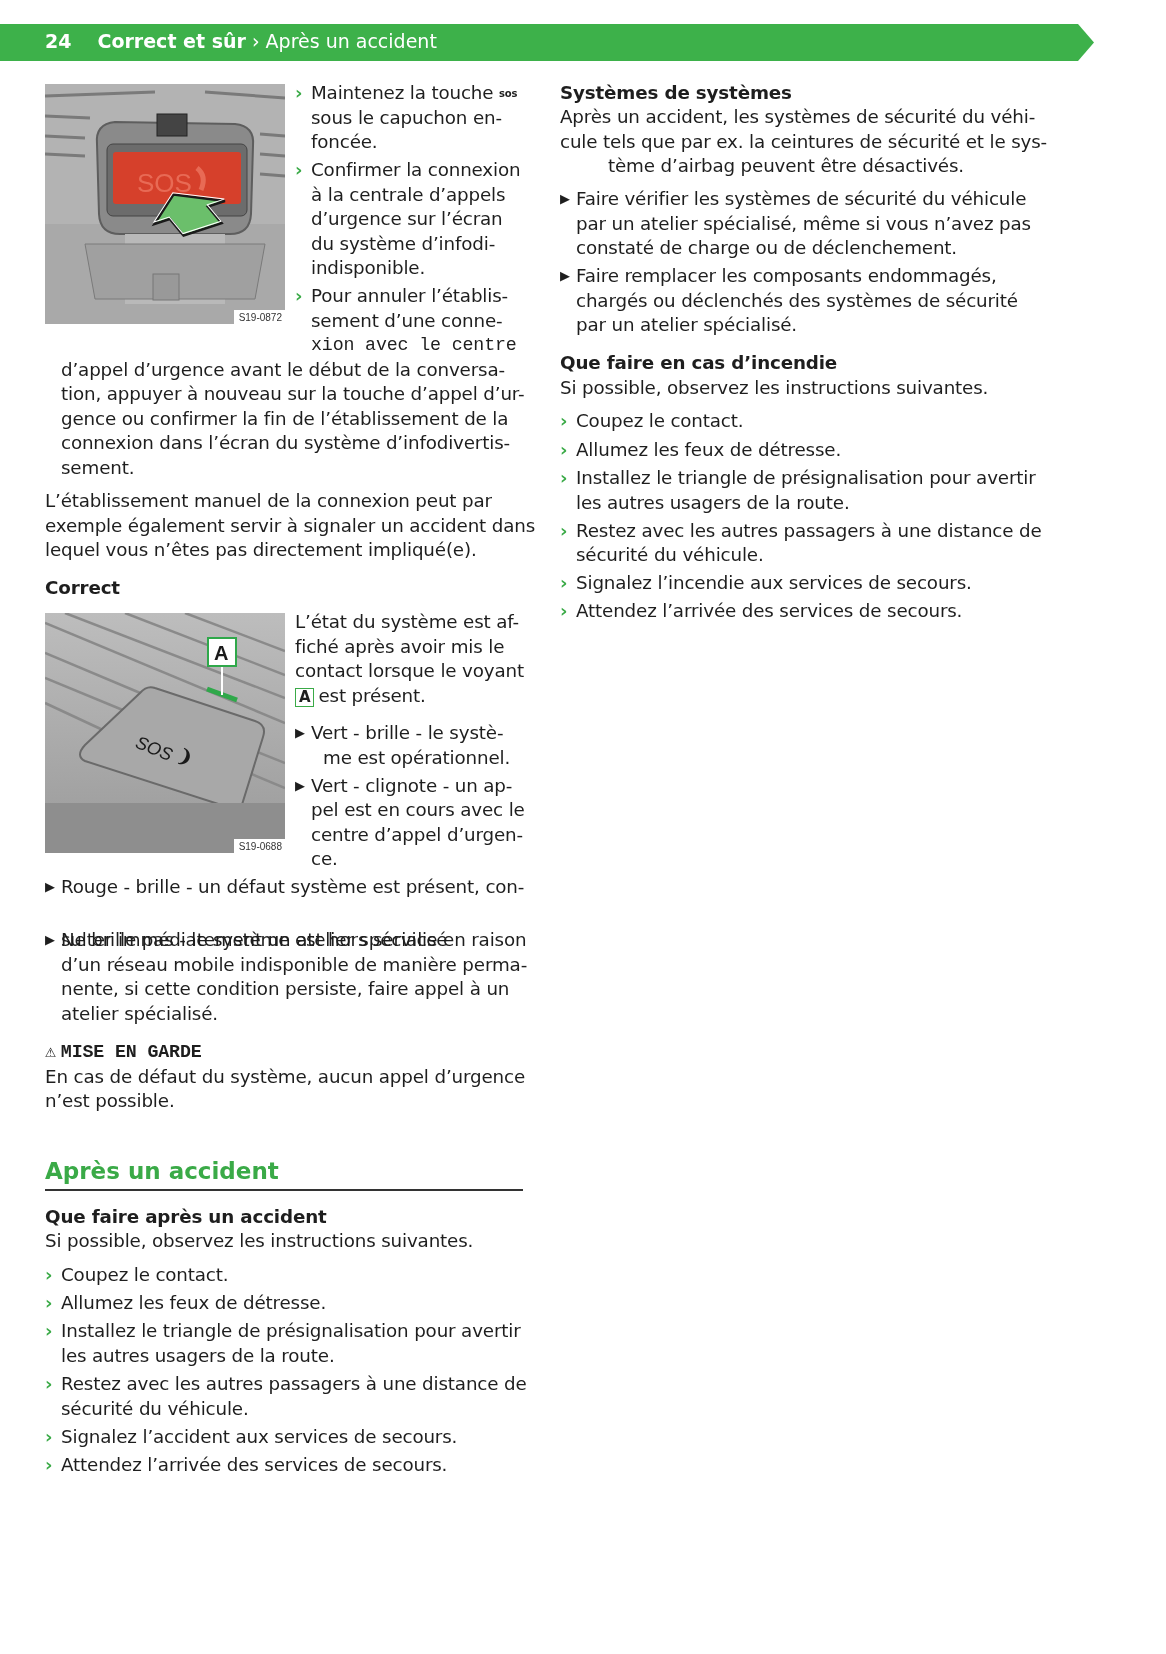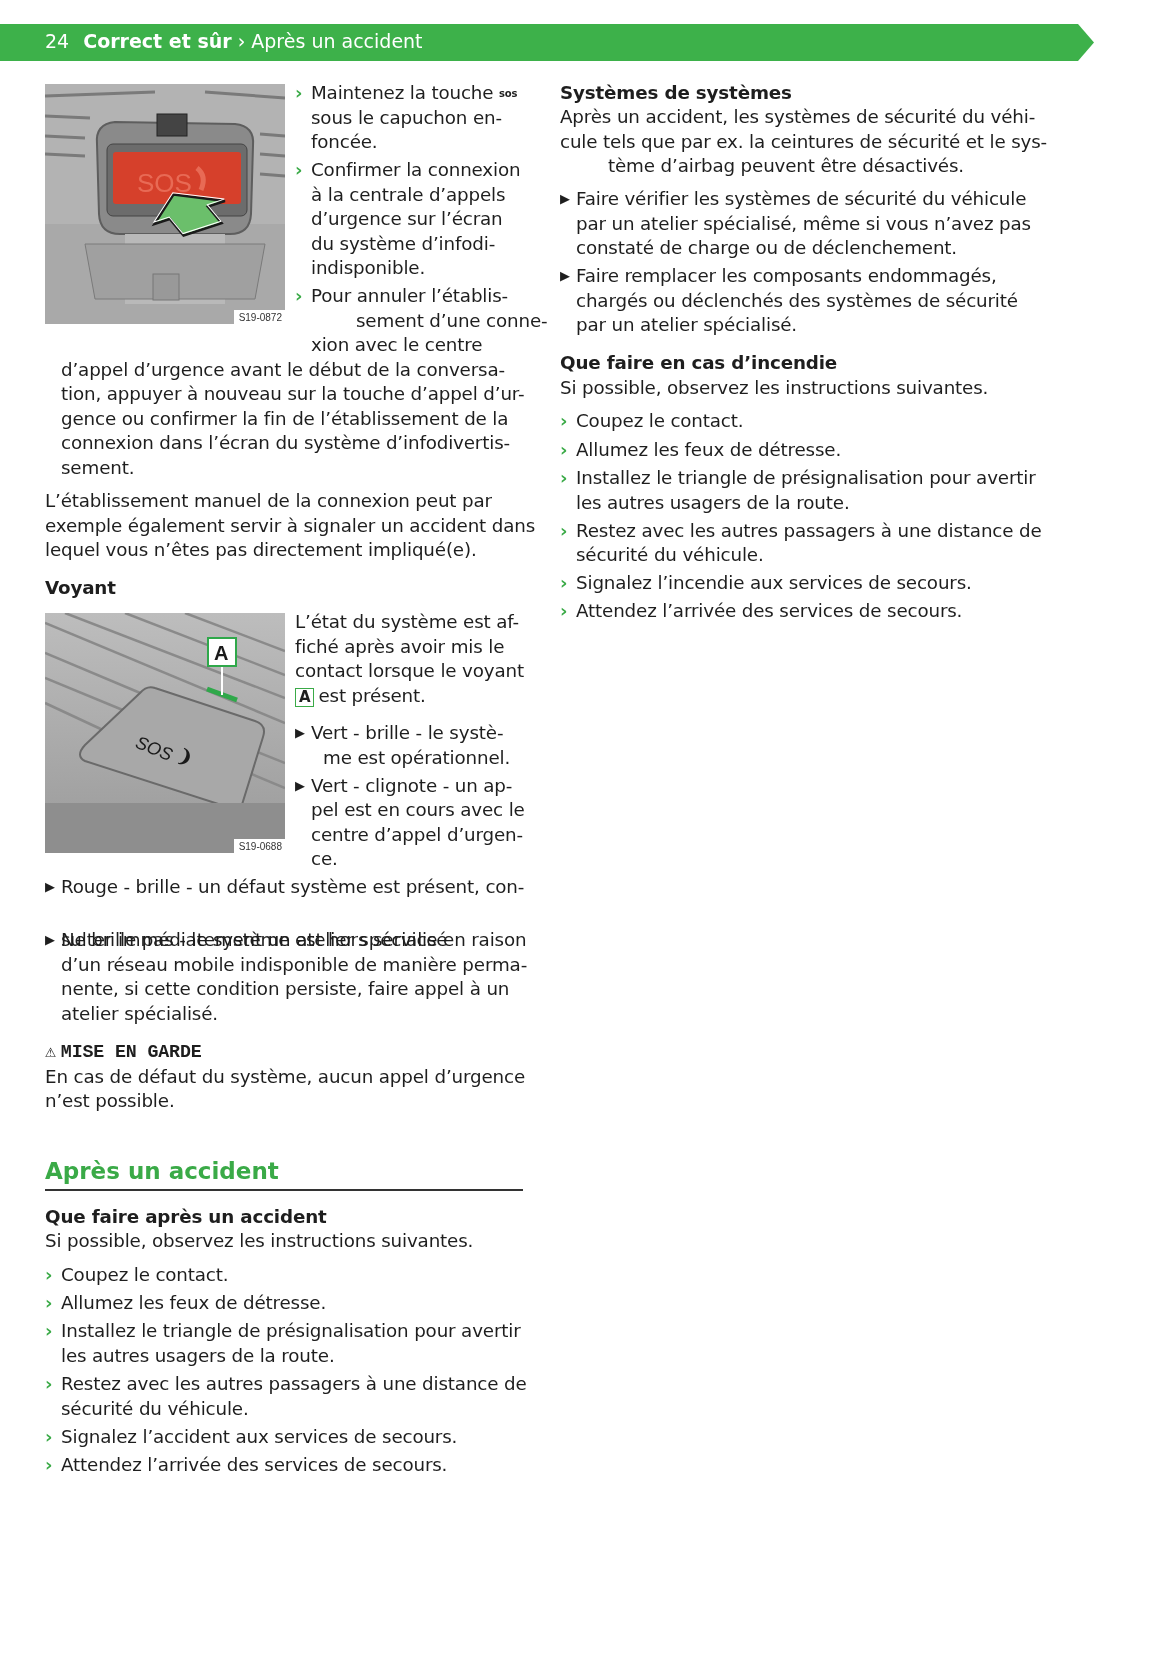--- a/index.html
+++ b/index.html
@@ -1,21 +1,21 @@
 <!DOCTYPE html>
 <html><head>
 <meta charset="utf-8">
 <style>
   html, body { margin:0; padding:0; background:#fff; }
   body { width:1166px; height:1654px; position:relative; overflow:hidden;
          font-family:"DejaVu Sans", "Liberation Sans", sans-serif; color:#1e1e1e; }
   .hdr { position:absolute; left:0; top:24px; width:1096px; height:37px; }
   .hdr svg { position:absolute; left:0; top:0; }
   .hdr-text { position:absolute; left:45px; top:6px; font-size:19px; color:#fff; white-space:nowrap; }
-  .hdr-text .pg { font-weight:normal; margin-right:8px; }
+  .hdr-text .pg { font-weight:bold; margin-right:20px; }
   .hdr-text .chap { font-weight:bold; }
   .t { position:absolute; font-size:18.3px; line-height:24.6px; white-space:nowrap; letter-spacing:-0.15px; }
   .b { font-weight:bold; }
   .gb { color:#3aaa47; font-weight:bold; display:inline-block; width:16px; }
   .tri { display:inline-block; width:16px; font-size:13px; position:relative; top:-2px; }
   .fig { position:absolute; overflow:hidden; background:#9a9a9a; }
   .figlabel { position:absolute; right:0; bottom:0; background:#fff; font-size:10px; color:#333;
               padding:2px 3px 1px 5px; font-family:"Liberation Sans", sans-serif; }
   .h2 { position:absolute; left:45px; top:1158px; font-size:23px; font-weight:bold; color:#3aaa47; }
   .rule { position:absolute; left:45px; top:1189px; width:478px; height:2px; background:#333; }
@@ -77,33 +77,33 @@
   <span class="gb">›</span><span>Confirmer la connexion</span>
 </div>
 <div class="t" style="left:311px;top:183px;">à la centrale d’appels</div>
 <div class="t" style="left:311px;top:207px;">d’urgence sur l’écran</div>
 <div class="t" style="left:311px;top:232px;">du système d’infodi-</div>
 <div class="t" style="left:311px;top:256px;">indisponible.</div>
 
 <div class="t" style="left:295px;top:284px;">
   <span class="gb">›</span><span>Pour annuler l’établis-</span>
 </div>
-<div class="t" style="left:311px;top:309px;margin-left:45px;">sement d’une conne-</div>
-<div class="t" style="left:311px;top:333px;">xion avec le centre</div>
+<div class="t" style="left:311px;top:309px;">sement d’une conne-</div>
+<div class="t" style="left:311px;top:333px;font-family:Liberation Mono, monospace;">xion avec le centre</div>
 <div class="t" style="left:61px;top:358px;">d’appel d’urgence avant le début de la conversa-</div>
 <div class="t" style="left:61px;top:382px;">tion, appuyer à nouveau sur la touche d’appel d’ur-</div>
 <div class="t" style="left:61px;top:407px;">gence ou confirmer la fin de l’établissement de la</div>
 <div class="t" style="left:61px;top:431px;">connexion dans l’écran du système d’infodivertis-</div>
 <div class="t" style="left:61px;top:456px;">sement.</div>
 
 <div class="t" style="left:45px;top:489px;">L’établissement manuel de la connexion peut par</div>
 <div class="t" style="left:45px;top:514px;">exemple également servir à signaler un accident dans</div>
 <div class="t" style="left:45px;top:538px;">lequel vous n’êtes pas directement impliqué(e).</div>
 
-<div class="t b" style="left:45px;top:576px;">Voyant</div>
+<div class="t b" style="left:45px;top:576px;">Correct</div>
 
 <div class="fig" style="left:45px;top:613px;width:240px;height:240px;">
   <svg width="240" height="240">
     <defs>
       <linearGradient id="g2" x1="0" y1="0" x2="0" y2="1">
         <stop offset="0" stop-color="#bdbdbd"></stop>
           <stop offset="1" stop-color="#9a9a9a"></stop>
       </linearGradient>
     </defs>
     <rect width="240" height="240" fill="url(#g2)"></rect>

